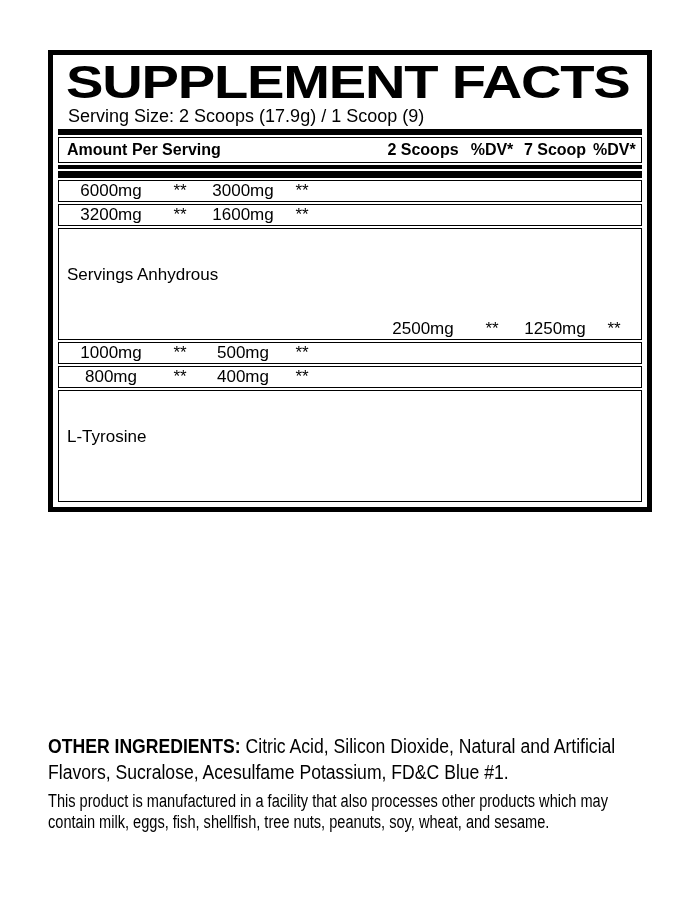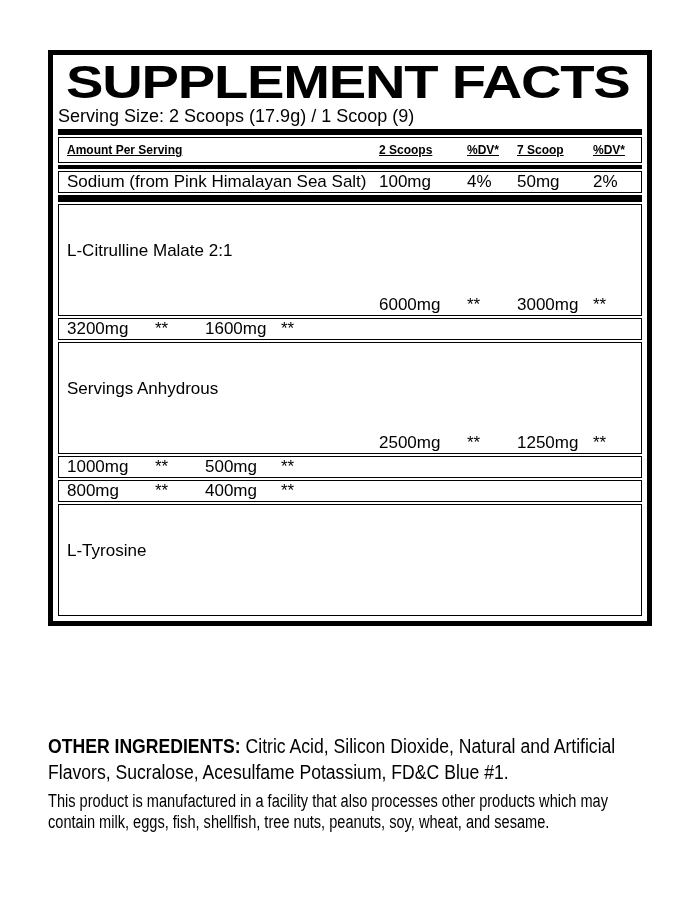--- a/index.html
+++ b/index.html
@@ -23,50 +23,50 @@
     line-height: 46px;
     letter-spacing: -1px;
     white-space: nowrap;
     transform: scaleX(1.22);
     transform-origin: 0 50%;
     margin: 1px 0 1px 8px;
   }
   .serving-line {
     font-size: 18px;
     line-height: 21px;
+    margin-left: 10px;
     white-space: pre-wrap;
   }
   .serving-line.bold { font-weight: bold; }
   .bar { background: #000; margin-top: 2px; }
   .bar-6 { height: 6px; }
   .bar-4 { height: 4px; }
   .bar-7 { height: 7px; }
   .row {
     display: flex;
     align-items: flex-end;
     border: 1.5px solid #000;
     margin-top: 2px;
     padding: 1px 6px 1px 8px;
     font-size: 17px;
     line-height: 18px;
     background: #fff;
   }
   .row .name { flex: 1; white-space: pre-wrap; }
-  .col { text-align: left; }
+  .col { text-align: center; }
   .c-amt2 { width: 88px; }
   .c-dv2  { width: 50px; }
   .c-amt1 { width: 76px; }
   .c-dv1  { width: 42px; }
   .header-row {
     font-weight: bold;
-    font-size: 12px;
+    font-size: 16px;
     padding-top: 3px;
     padding-bottom: 3px;
     align-items: baseline;
-    text-decoration: underline;
   }
   .other-para {
     position: absolute;
     left: 48px; top: 733px;
     width: 688px;
     transform: scaleX(0.88);
     transform-origin: 0 0;
     font-size: 20px;
     line-height: 26px;
   }
@@ -93,36 +93,25 @@
   <div class="row header-row">
     <div class="name">Amount Per Serving</div>
     <div class="col c-amt2">2 Scoops</div>
     <div class="col c-dv2">%DV*</div>
     <div class="col c-amt1">7 Scoop</div>
     <div class="col c-dv1">%DV*</div>
   </div>
 
   <div class="bar bar-4"></div>
 
-  <div class="row">
-    <div class="name">Sodium (from Pink Himalayan Sea Salt)</div>
-    <div class="col c-amt2">100mg</div>
-    <div class="col c-dv2">4%</div>
-    <div class="col c-amt1">50mg</div>
-    <div class="col c-dv1">2%</div>
-  </div>
 
   <div class="bar bar-7"></div>
 
   <div>
       <div class="row">
-    <div class="name">
-      <div class="l1">L-Citrulline Malate 2:1</div>
-      
-    </div>
     <div class="col c-amt2">6000mg</div>
     <div class="col c-dv2">**</div>
     <div class="col c-amt1">3000mg</div>
     <div class="col c-dv1">**</div>
   </div>
       <div class="row">
     <div class="col c-amt2">3200mg</div>
     <div class="col c-dv2">**</div>
     <div class="col c-amt1">1600mg</div>
     <div class="col c-dv1">**</div>

